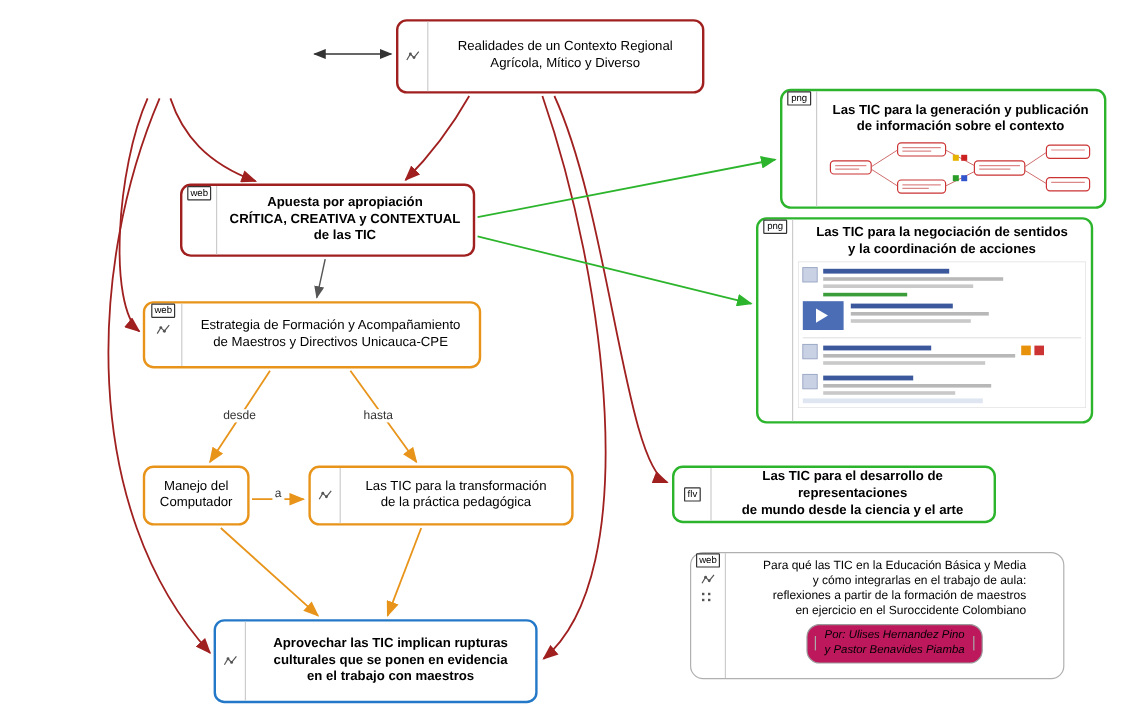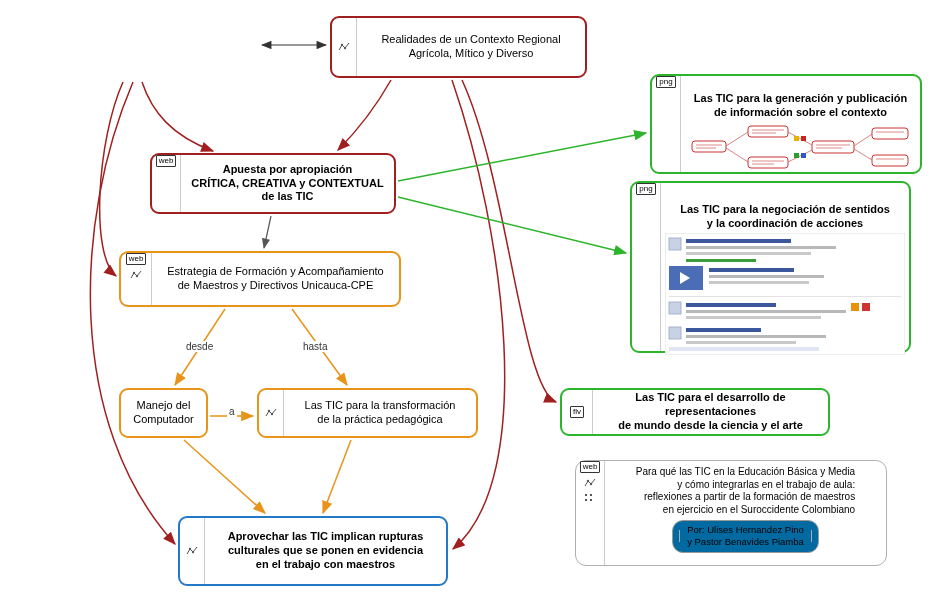--- a/index.html
+++ b/index.html
@@ -37,21 +37,21 @@
     font-size:8px; line-height:1; border:1px solid #333333; border-radius:1px;
     padding:1px 2px; background:#ffffff; color:#000000; font-weight:normal;
   }
   .icon { display:inline-flex; }
   .link-label {
     position:absolute; font-size:10px; color:#333333; background:#ffffff;
     padding:0 2px; line-height:1.1;
   }
   .authors-box {
     position:relative; border:1px solid #999999; border-radius:11px;
-    padding:3px 14px; margin-top:4px; background:#0369a1;
+    padding:3px 14px; margin-top:4px; background:#be185d;font-style:italic;
   }
   .authors {
     font-size:9.5px; line-height:1.3; text-align:center;
     white-space:pre-line; color:#000000;
   }
   .tick {
     position:absolute; top:50%; width:1px; height:12px; margin-top:-6px;
     background:#aaaaaa;
   }
   .tick.l { left:6px; } .tick.r { right:6px; }
@@ -184,21 +184,21 @@
     <div class="content">
         <div class="label">Las TIC para la transformación
 de la práctica pedagógica</div>
       </div>
   </div>
 
   <div class="node b-green" style="left:650px; top:74px; width:272px; height:100px;">
     <div class="rail top" style="width:24px;">
       <span class="badge">png</span>
     </div>
-    <div class="content" style="justify-content:flex-start; padding-top:16px;">
+    <div class="content" style="justify-content:flex-end; padding-top:6px;">
       <div class="label bold">Las TIC para la generación y publicación
 de información sobre el contexto</div>
       <span class="thumb">
         <svg width="230" height="50" viewBox="0 0 230 50">
           <g fill="#ffffff" stroke="#cc3333" stroke-width="1">
             <rect x="6" y="19" width="34" height="11" rx="3"></rect>
             <rect x="62" y="4" width="40" height="11" rx="3"></rect>
             <rect x="62" y="35" width="40" height="11" rx="3"></rect>
             <rect x="126" y="19" width="42" height="12" rx="3"></rect>
             <rect x="186" y="6" width="36" height="11" rx="3"></rect>
@@ -216,21 +216,21 @@
           </g>
         </svg>
       </span>
     </div>
   </div>
 
   <div class="node b-green" style="left:630px; top:181px; width:281px; height:172px;">
     <div class="rail top" style="width:24px;">
       <span class="badge">png</span>
     </div>
-    <div class="content" style="justify-content:flex-start; padding-top:20px;">
+    <div class="content" style="justify-content:flex-start; padding-top:5px;">
       <div class="label bold">Las TIC para la negociación de sentidos
 y la coordinación de acciones</div>
       <span class="thumb">
         <svg width="240" height="122" viewBox="0 0 240 122">
           <rect x="0" y="0" width="240" height="122" fill="#ffffff" stroke="#dddddd"></rect>
           <rect x="4" y="5" width="12" height="12" fill="#c9d2e4" stroke="#9aa7c4" stroke-width="0.8"></rect>
           <rect x="21" y="6" width="105" height="4" fill="#3a589b"></rect>
           <rect x="21" y="13" width="150" height="3" fill="#b8b8b8"></rect>
           <rect x="21" y="19" width="125" height="3" fill="#c9c9c9"></rect>
           <rect x="21" y="26" width="70" height="3" fill="#3a9d3a"></rect>

